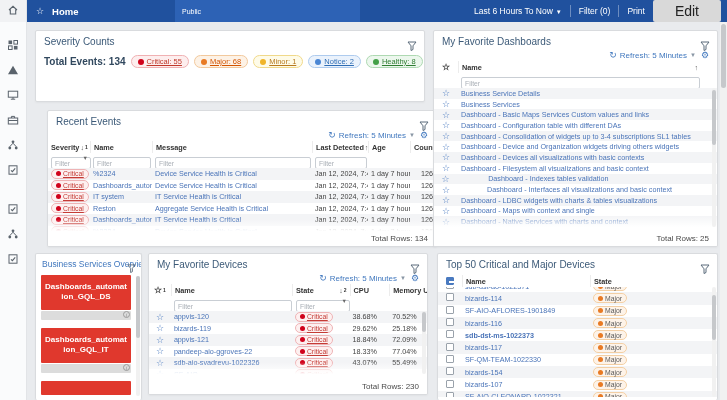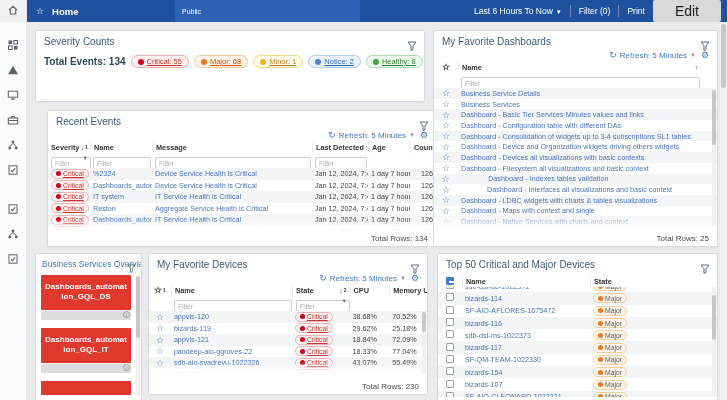--- a/index.html
+++ b/index.html
@@ -365,21 +365,21 @@
     <div class="trow alt" style="height:10.7px;">
         <div class="cell" style="width:24px; text-align:center;"><span class="rstar">☆</span></div>
         <div class="cell link" style="width:243px;">Business Service Details</div>
       </div>
     <div class="trow" style="height:10.7px;">
         <div class="cell" style="width:24px; text-align:center;"><span class="rstar">☆</span></div>
         <div class="cell link" style="width:243px;">Business Services</div>
       </div>
     <div class="trow alt" style="height:10.7px;">
         <div class="cell" style="width:24px; text-align:center;"><span class="rstar">☆</span></div>
-        <div class="cell link" style="width:243px;">Dashboard - Basic Tier Services Minutes values and links</div>
+        <div class="cell link" style="width:243px;">Dashboard - Basic Maps Services Custom values and links</div>
       </div>
     <div class="trow" style="height:10.7px;">
         <div class="cell" style="width:24px; text-align:center;"><span class="rstar">☆</span></div>
         <div class="cell link" style="width:243px;">Dashboard - Configuration table with different DAs</div>
       </div>
     <div class="trow alt" style="height:10.7px;">
         <div class="cell" style="width:24px; text-align:center;"><span class="rstar">☆</span></div>
         <div class="cell link" style="width:243px;">Dashboard - Consolidation of widgets up to 3-4 subscriptions SL1 tables</div>
       </div>
     <div class="trow" style="height:10.7px;">
@@ -577,37 +577,37 @@
       <div class="trow alt" style="height:12.3px;">
           <div class="cell" style="width:24px; text-align:center;"><span class="cbx" style="display:inline-block;"></span></div>
           <div class="cell link" style="width:128px;">bizards-114</div>
           <div class="cell" style="width:127px;"><span class="pill p-major">
               <span class="dot"></span>
               <span>Major</span>
             </span></div>
         </div>
       <div class="trow" style="height:12.3px;">
           <div class="cell" style="width:24px; text-align:center;"><span class="cbx" style="display:inline-block;"></span></div>
-          <div class="cell link" style="width:128px;">SF-AIO-AFLORES-1675472</div>
+          <div class="cell link" style="width:128px;">SF-AIO-AFLORES-1901849</div>
           <div class="cell" style="width:127px;"><span class="pill p-major">
               <span class="dot"></span>
               <span>Major</span>
             </span></div>
         </div>
       <div class="trow alt" style="height:12.3px;align-items:center;">
           <div class="cell" style="width:24px; text-align:center;"><span class="cbx" style="display:inline-block;"></span></div>
           <div class="cell link" style="width:128px;">bizards-116</div>
           <div class="cell" style="width:127px;"><span class="pill p-major">
               <span class="dot"></span>
               <span>Major</span>
             </span></div>
         </div>
       <div class="trow" style="height:12.3px;">
           <div class="cell" style="width:24px; text-align:center;"><span class="cbx" style="display:inline-block;"></span></div>
-          <div class="cell link" style="width:128px;">sdb-dst-ms-1022373</div>
+          <div class="cell link" style="width:128px;font-weight:bold;">sdb-dst-ms-1022373</div>
           <div class="cell" style="width:127px;"><span class="pill p-major">
               <span class="dot"></span>
               <span>Major</span>
             </span></div>
         </div>
       <div class="trow alt" style="height:12.3px;">
           <div class="cell" style="width:24px; text-align:center;"><span class="cbx" style="display:inline-block;"></span></div>
           <div class="cell link" style="width:128px;">bizards-117</div>
           <div class="cell" style="width:127px;"><span class="pill p-major">
               <span class="dot"></span>

